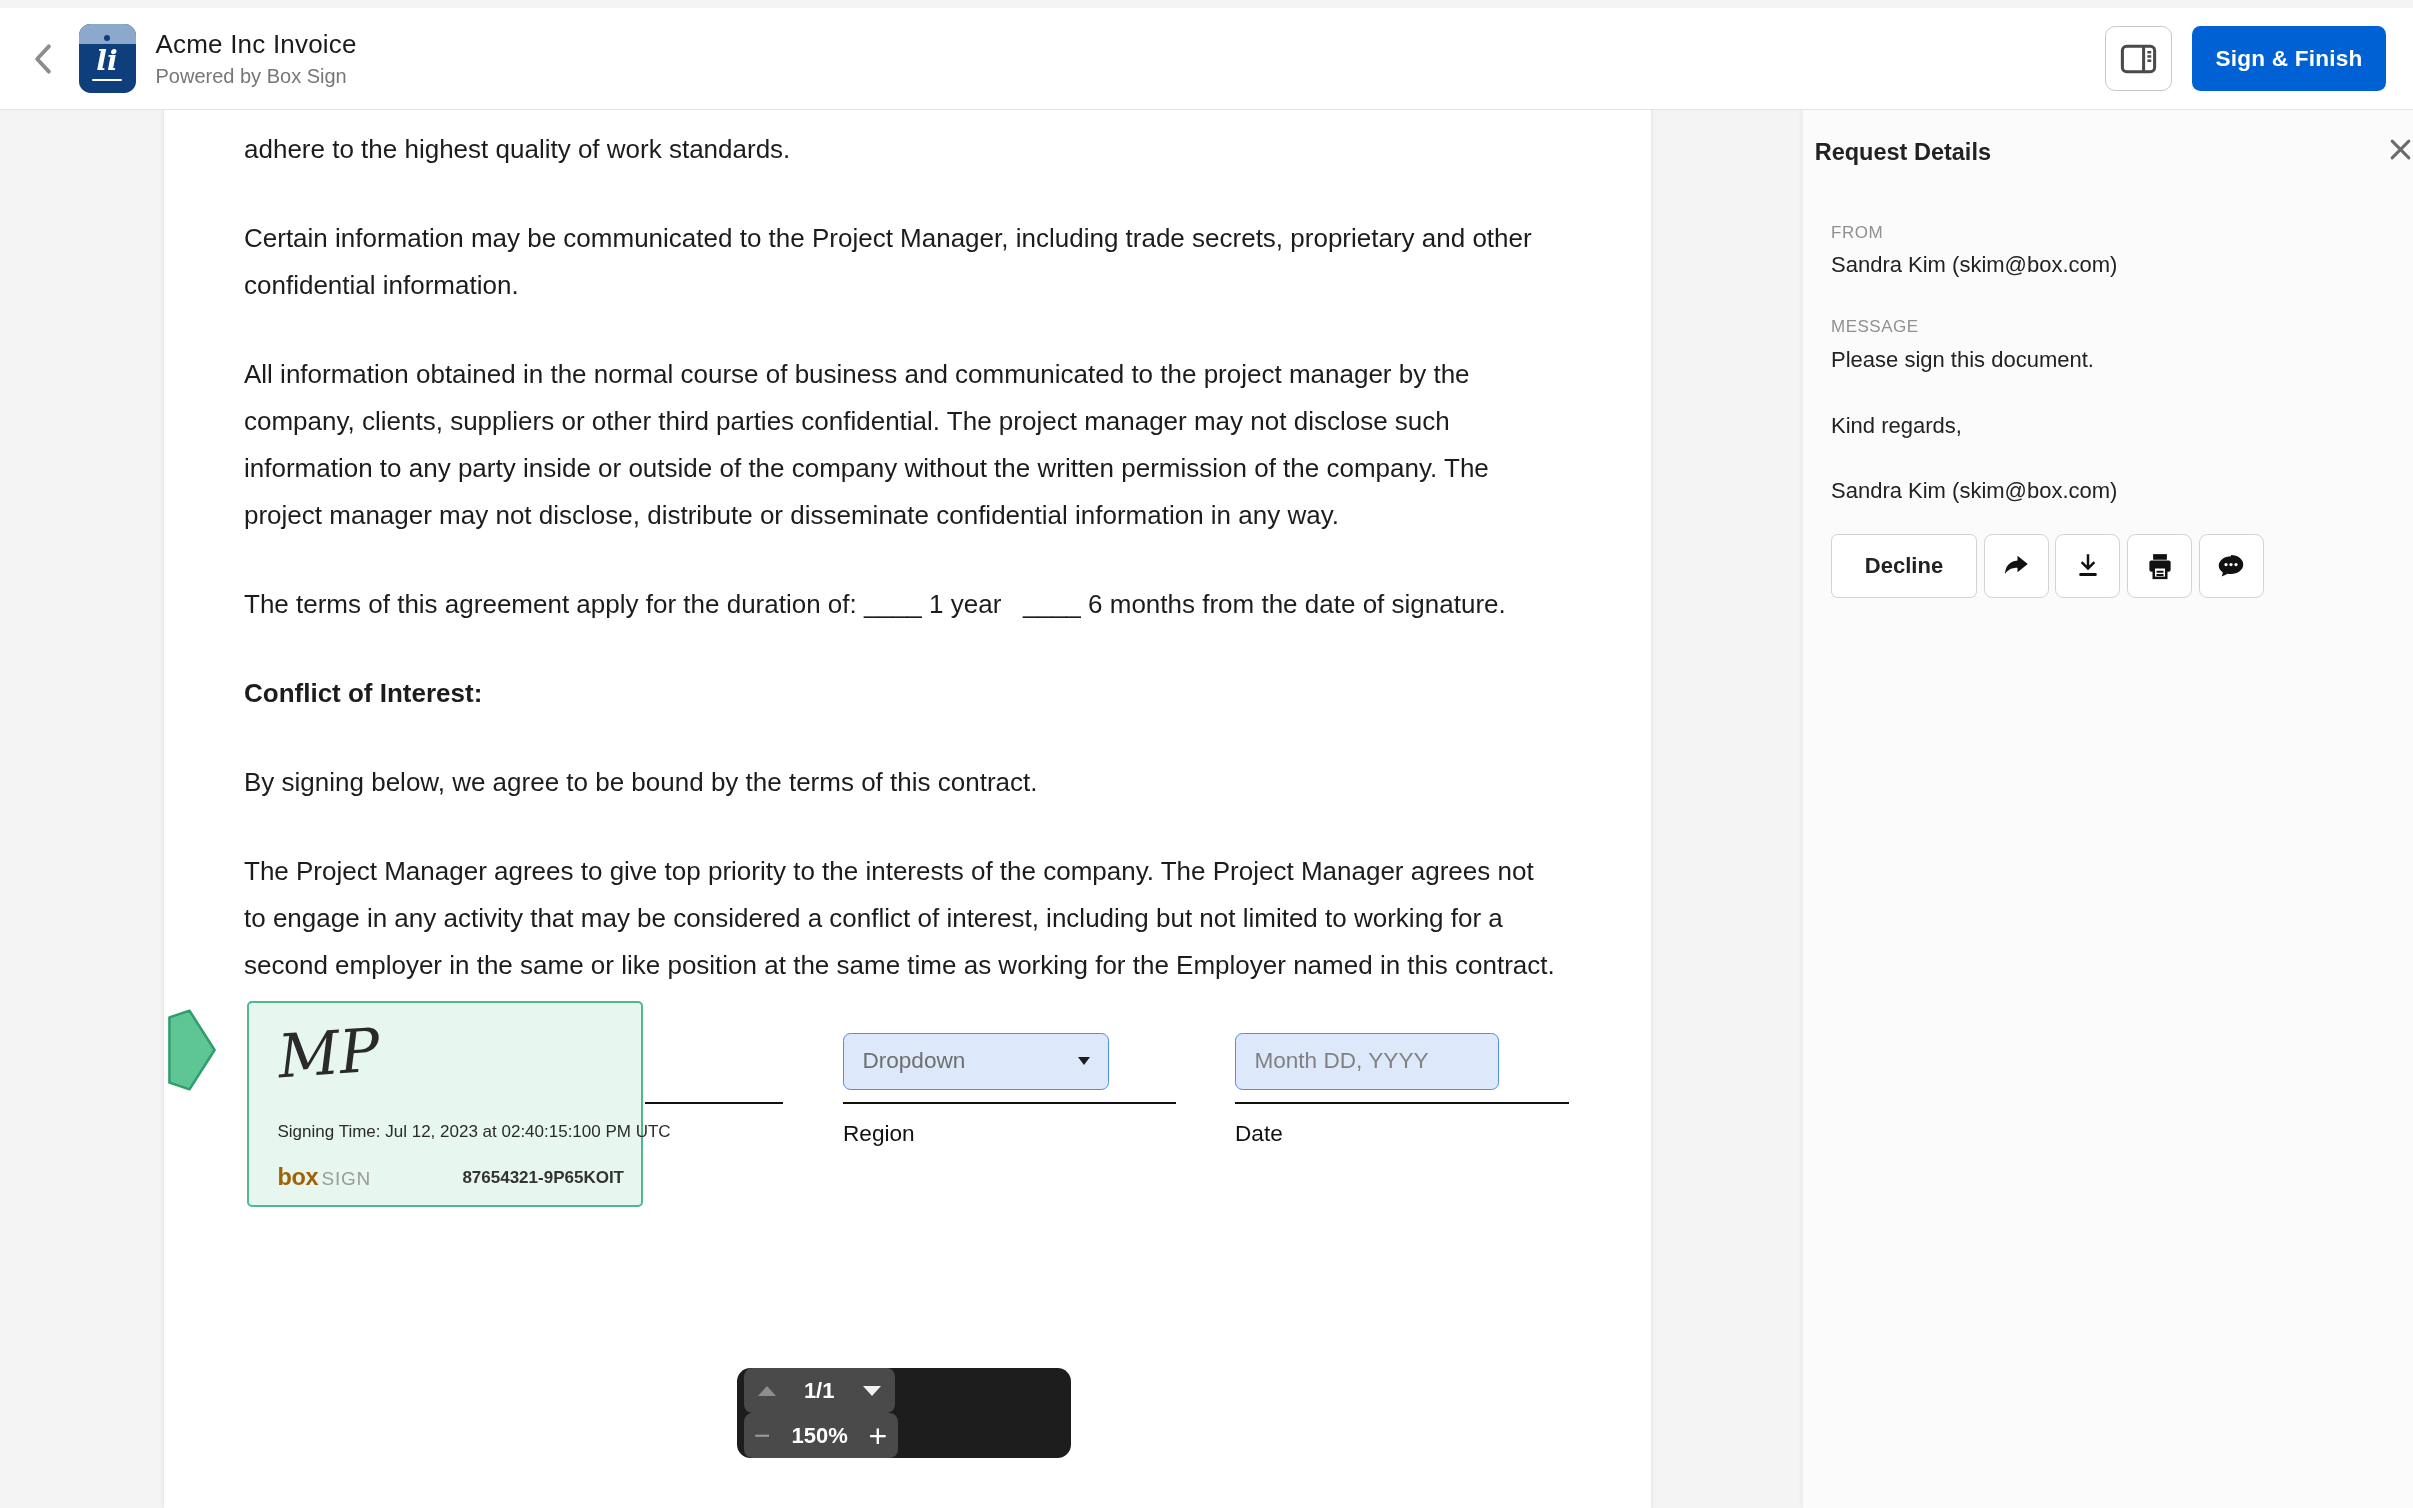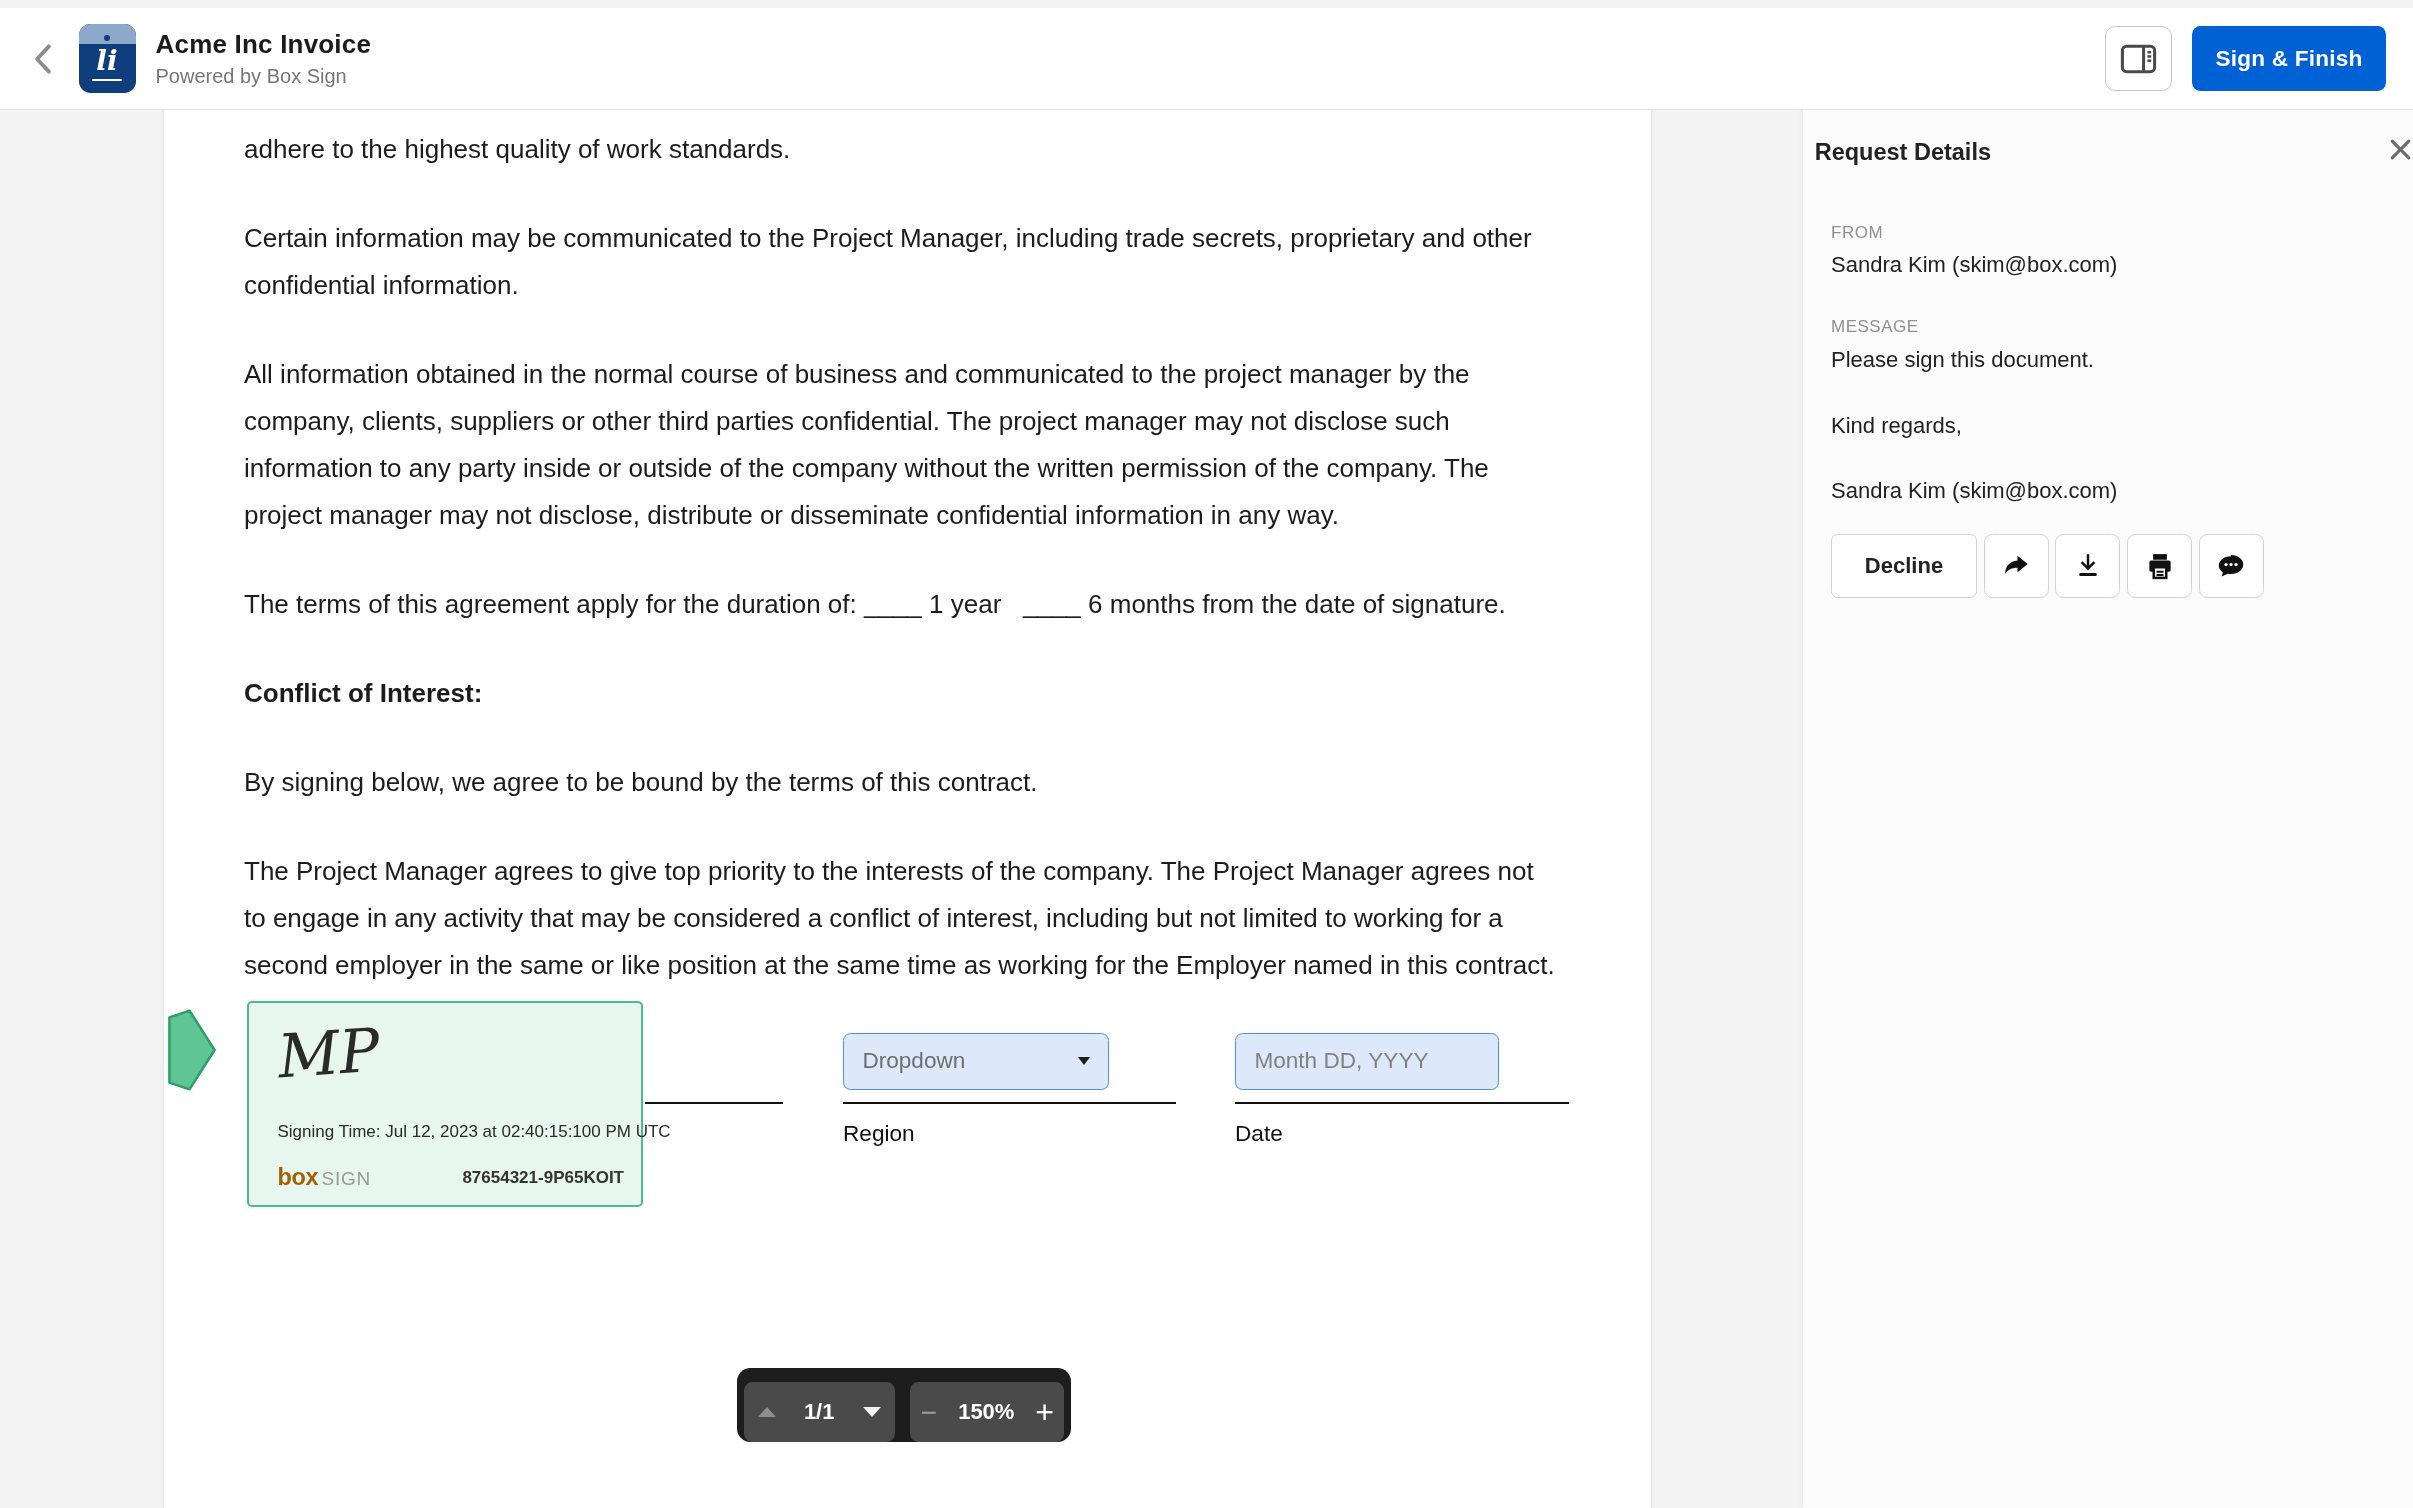--- a/index.html
+++ b/index.html
@@ -14,21 +14,21 @@
   .back-chevron { width:25px; height:34px; display:flex; align-items:center; justify-content:center; cursor:pointer; }
   .doc-logo { position:relative; width:57px; height:69px; background:#0f3e7d; border-radius:11.7px;
               margin-left:23.5px; overflow:hidden; flex:none; }
   .doc-logo .flap { position:absolute; top:0; left:0; right:0; height:20px; background:#8ca8ca; }
   .doc-logo .flap-dot { position:absolute; top:11px; left:50%; width:5.9px; height:5.9px; margin-left:-2.9px;
                         border-radius:50%; background:#0f3e7d; }
   .doc-logo .glyph { position:absolute; top:22px; left:0; right:0; text-align:center; color:#fff;
                      font-family:"DejaVu Serif", serif; font-style:italic; font-weight:bold; font-size:28px; line-height:30px; }
   .doc-logo .glyph-underline { position:absolute; bottom:11.7px; left:13.4px; right:13.4px; height:2.5px; background:#fff; border-radius:1.7px; }
   .titles { margin-left:20px; }
-  .doc-title { font-size:26px; font-weight:bold; color:#1b1b1b; letter-spacing:0.2px; }
+  .doc-title { font-size:26px; font-weight:normal; color:#1b1b1b; letter-spacing:0.2px; }
   .doc-subtitle { margin-top:5.9px; font-size:20px; color:#767676; }
   .topbar-right { margin-left:auto; display:flex; align-items:center; padding-right:27px; gap:20px; }
   .panel-toggle-btn { width:67px; height:65px; background:#fff; border:1.7px solid #c8c8c8; border-radius:10px;
                       display:flex; align-items:center; justify-content:center; cursor:pointer; }
   .sign-finish-btn { width:194px; height:65px; background:#0061d5; border:none; border-radius:8.4px;
                      color:#fff; font-size:22.6px; font-weight:bold; font-family:"Liberation Sans",sans-serif;
                      cursor:pointer; letter-spacing:0.2px; }
 
   
   .content { position:absolute; top:102px; left:0; right:0; bottom:0; }
@@ -63,22 +63,22 @@
   .date-box { left:1071px; width:264px; }
   .field-placeholder { font-size:22.6px; color:#6e6e6e; }
   .date-box .field-placeholder { color:#818181; }
   .dd-caret { margin-left:auto; width:0; height:0; border-left:6.7px solid transparent; border-right:6.7px solid transparent;
               border-top:8.4px solid #1c1c1c; }
   .field-label { position:absolute; top:120px; font-size:22.6px; color:#111; }
   .l-region { left:679px; }
   .l-date { left:1071px; }
 
   
-  .page-controls { position:absolute; left:737px; top:1266px; width:334px; height:74px; background:#1d1d1d;
-                   border-radius:13.4px; display:flex; align-items:flex-end; justify-content:space-between; padding:0 6.7px; z-index:20; }
+  .page-controls { position:absolute; left:737px; top:1266px; width:334px; height:90px; background:#1d1d1d;
+                   border-radius:13.4px; display:flex; align-items:flex-start; justify-content:space-between; padding:0 6.7px; z-index:20;flex-direction:column; }
   .pc-pill { height:60px; background:#4a4a4a; border-radius:8.4px; display:flex; align-items:center;
              justify-content:space-around; color:#f2f2f2; }
   .pc-pages { width:151px; }
   .pc-zoom { width:154px; }
   .caret-up { width:0; height:0; border-left:9.2px solid transparent; border-right:9.2px solid transparent;
               border-bottom:10px solid #8e8e8e; cursor:pointer; }
   .caret-down { width:0; height:0; border-left:9.2px solid transparent; border-right:9.2px solid transparent;
                 border-top:10px solid #f2f2f2; cursor:pointer; }
   .pc-text { font-size:22px; font-weight:600; color:#fff; }
   .pc-minus { font-size:28.5px; color:#9b9b9b; line-height:1; cursor:pointer; }

